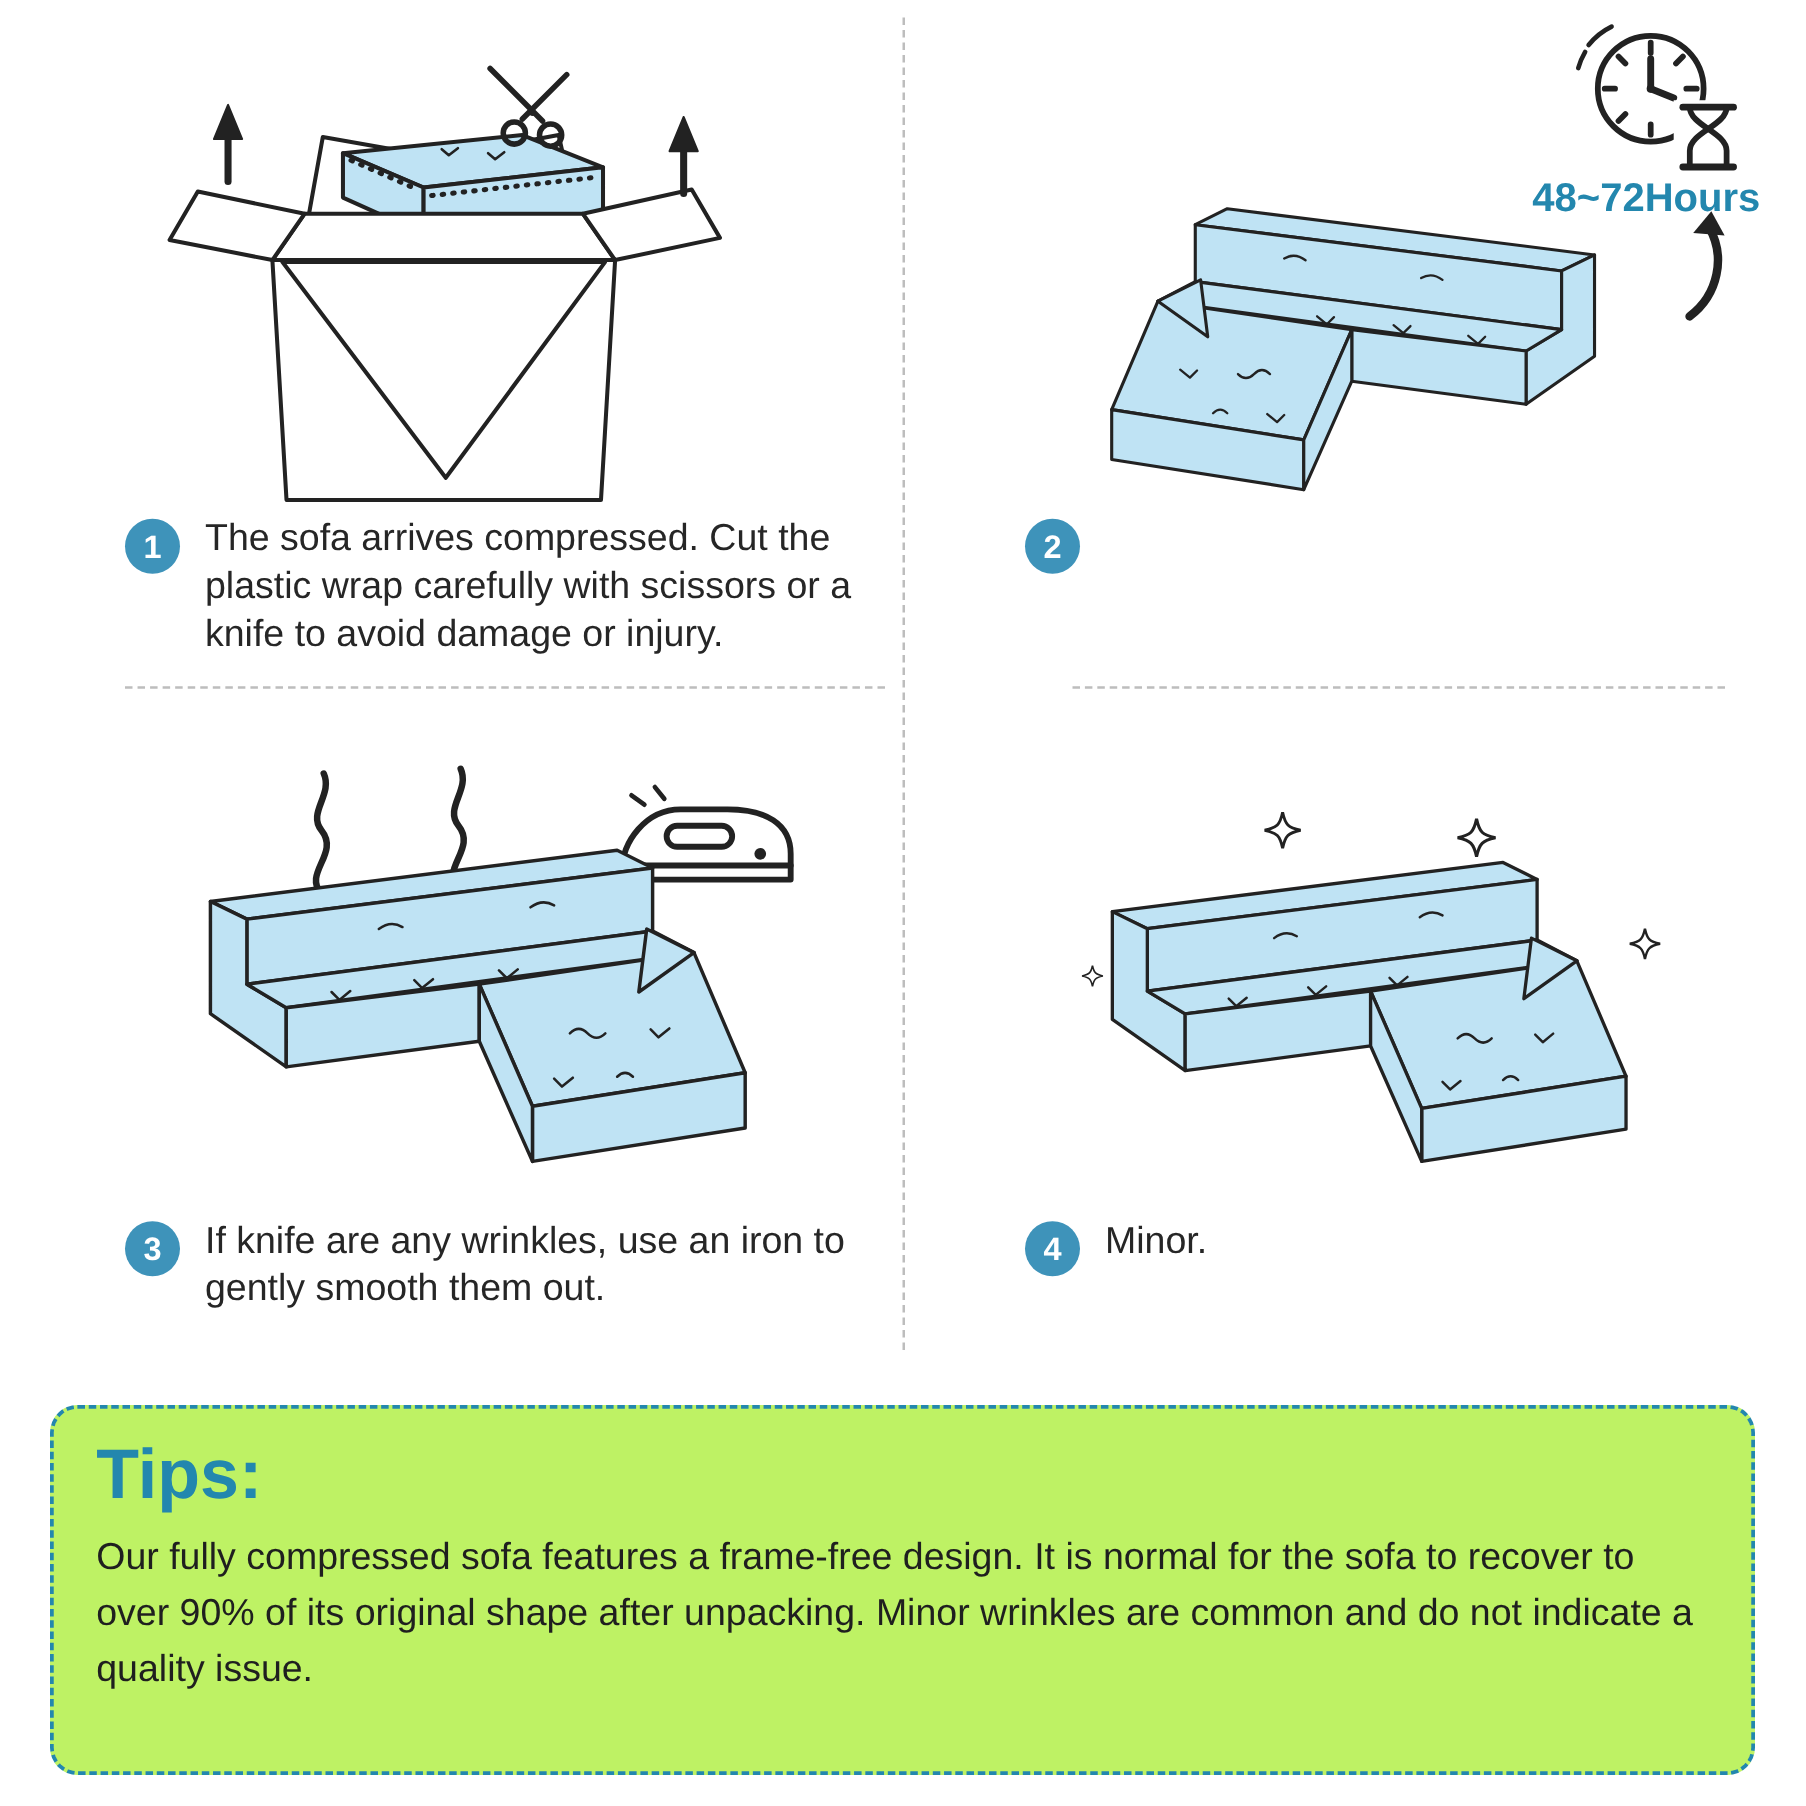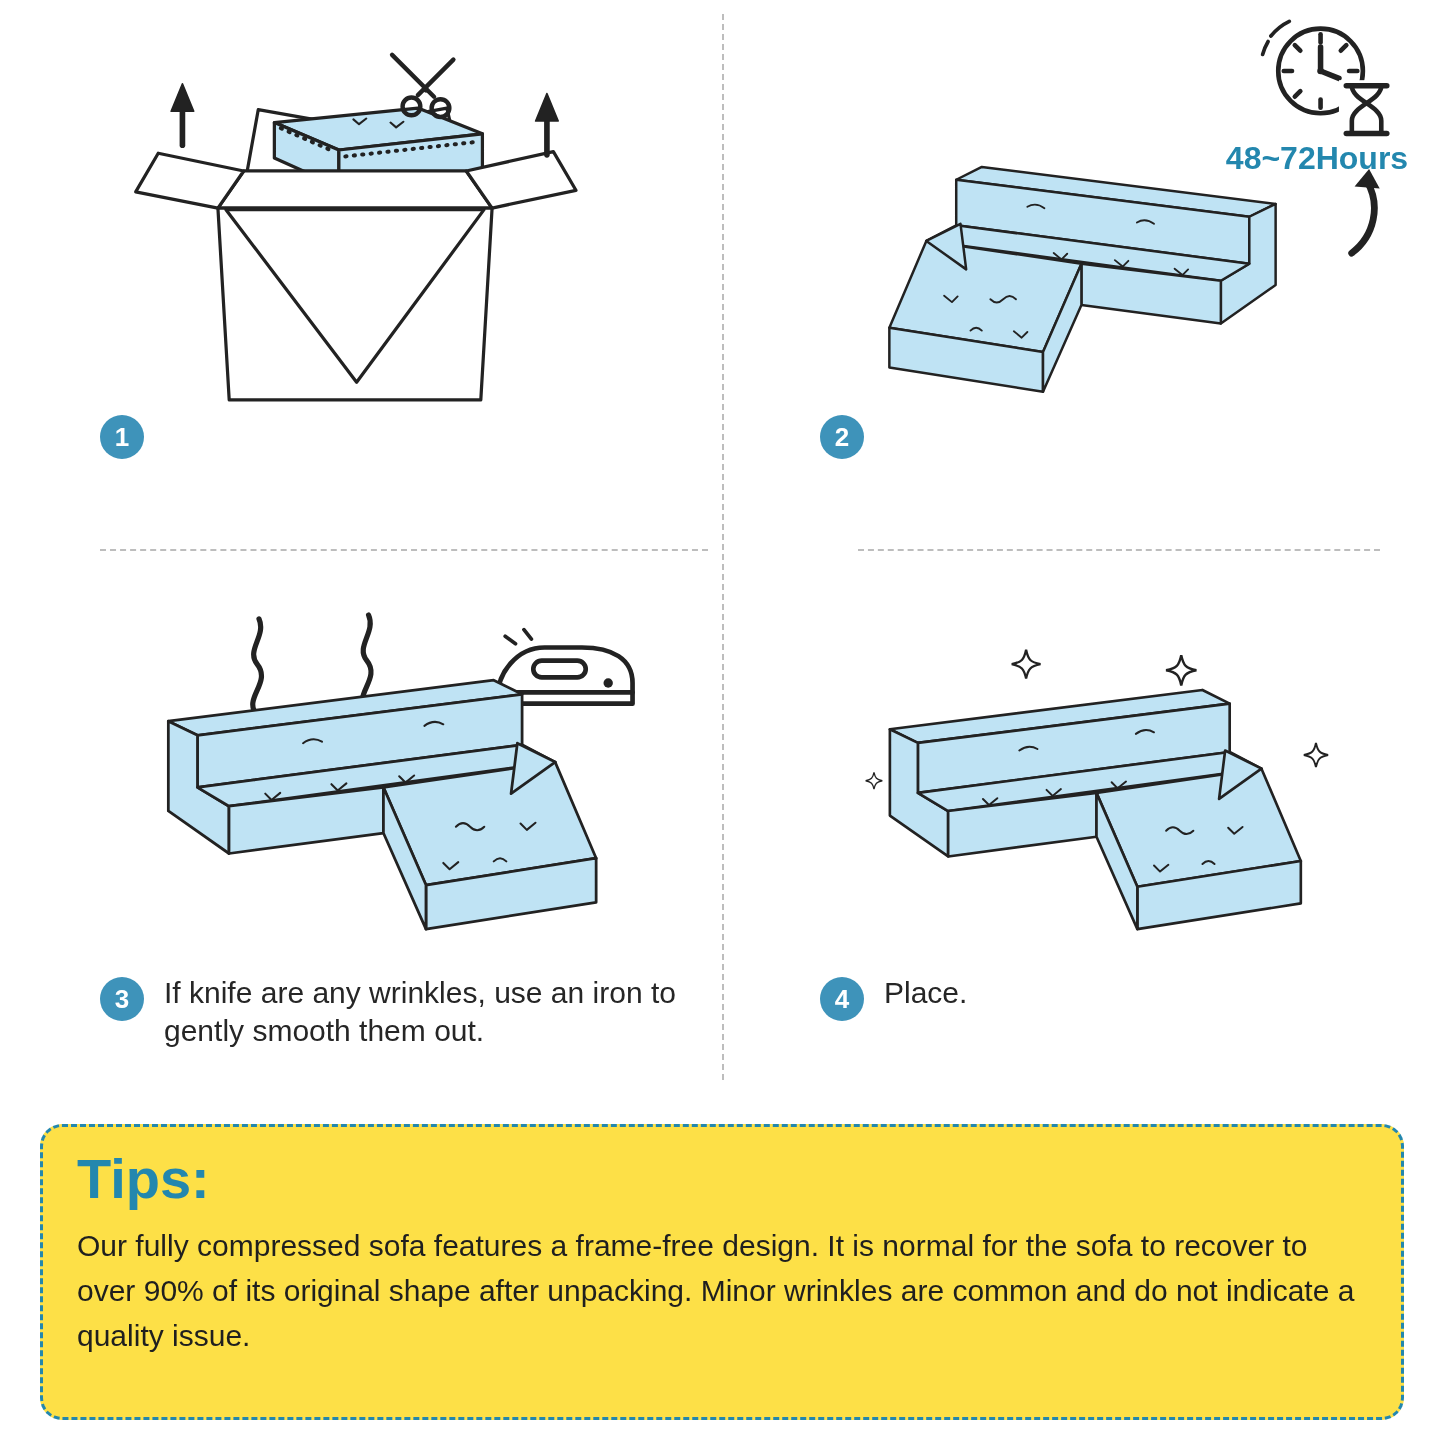--- a/index.html
+++ b/index.html
@@ -18,21 +18,21 @@
   .h-div-left{ left:100px; top:549px; width:608px; }
   .h-div-right{ left:858px; top:549px; width:522px; }
   svg.illus{ position:absolute; overflow:visible; }
   .caption{ position:absolute; display:flex; gap:20px; align-items:flex-start; }
   .badge{ width:44px; height:44px; border-radius:50%; background:var(--badge); color:#fff;
           font-weight:bold; font-size:26px; line-height:44px; text-align:center; flex:0 0 44px; margin-top:3px; }
   .desc{ font-size:30px; line-height:1.28; color:#262626; }
   .duration{ position:absolute; left:1212px; top:140px; width:210px; text-align:center;
              font-weight:bold; font-size:32px; color:var(--accent); }
   .tips{ position:absolute; left:40px; top:1124px; width:1364px; height:296px;
-         border:3px dashed var(--accent); border-radius:22px; padding:20px 34px; background:#fde047; }
+         border:3px dashed var(--accent); border-radius:22px; padding:20px 34px; background:#bef264; }
   .tips-heading{ color:var(--accent); font-size:56px; font-weight:bold; line-height:1.15; }
   .tips-body{ margin-top:12px; font-size:30px; line-height:1.5; color:#1f1f1f; }
 </style>
 </head>
 <body>
 
 <div class="page">
 
   <svg width="0" height="0" style="position:absolute" aria-hidden="true">
     <defs>
@@ -100,20 +100,21 @@
           <line x1="356" y1="6" x2="408" y2="58"></line>
           <line x1="432" y1="12" x2="388" y2="56"></line>
           <circle cx="416" cy="72" r="11"></circle>
           <circle cx="380" cy="70" r="11"></circle>
           <circle cx="398" cy="50" r="3" fill="var(--outline)" stroke="none"></circle>
         </g>
       </g>
     </svg>
     <div class="caption" style="left:100px;top:412px;width:644px">
       <span class="badge">1</span>
+      <p class="desc" style="width:578px">The sofa arrives compressed. Cut the plastic wrap carefully with scissors or a knife to avoid damage or injury.</p>
     </div>
   </section>
 
   <section>
     <svg class="illus" style="left:1258px;top:12px;" width="138" height="129" viewBox="0 0 150 140">
       <g stroke="var(--outline)" fill="none" stroke-width="5" stroke-linecap="round">
         <circle cx="68" cy="64" r="46" fill="#fff"></circle>
         <line x1="68" y1="24" x2="68" y2="33"></line>
         <line x1="68" y1="95" x2="68" y2="104"></line>
         <line x1="28" y1="64" x2="37" y2="64"></line>
@@ -180,21 +181,21 @@
       <use href="#sofa"></use>
       <g fill="#fff" stroke="var(--outline)" stroke-width="3.2">
         <use href="#sparkle" transform="translate(235,32) scale(0.95)"></use>
         <use href="#sparkle" transform="translate(440,40)"></use>
         <use href="#sparkle" transform="translate(618,152) scale(0.8)"></use>
         <use href="#sparkle" transform="translate(34,186) scale(0.55)"></use>
       </g>
     </svg>
     <div class="caption" style="left:820px;top:974px;width:400px">
       <span class="badge">4</span>
-      <p class="desc" style="width:320px">Place.</p>
+      <p class="desc" style="width:320px">Minor.</p>
     </div>
   </section>
 
   <div class="tips">
     <div class="tips-heading">Tips:</div>
     <p class="tips-body">Our fully compressed sofa features a frame-free design. It is normal for the sofa to recover to over 90% of its original shape after unpacking. Minor wrinkles are common and do not indicate a quality issue.</p>
   </div>
 
 </div>
 

